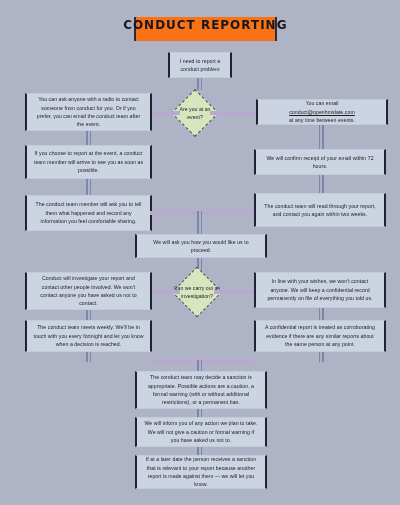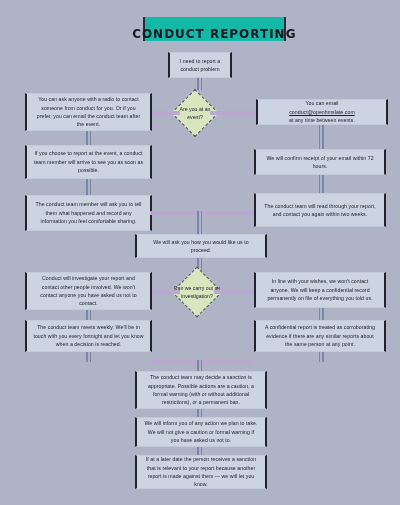--- a/index.html
+++ b/index.html
@@ -19,27 +19,26 @@
     height: 505px;
   }
 
   
   .title-box {
     position: absolute;
     left: 134px;
     top: 17px;
     width: 139px;
     height: 24px;
-    background: #14b8a6;
+    background: #f97316;
     border-left: 2px solid #2b2b3a;
     border-right: 2px solid #2b2b3a;
     display: flex;
-    align-items: flex-end;
+    align-items: flex-start;
     justify-content: center;
-    margin-left: 9px;
   }
   .title-text {
     font-family: "DejaVu Sans", sans-serif;
     font-weight: bold;
     font-size: 13px;
     letter-spacing: 1.1px;
     color: #17171f;
     white-space: nowrap;
     transform: scaleX(0.92);
   }

